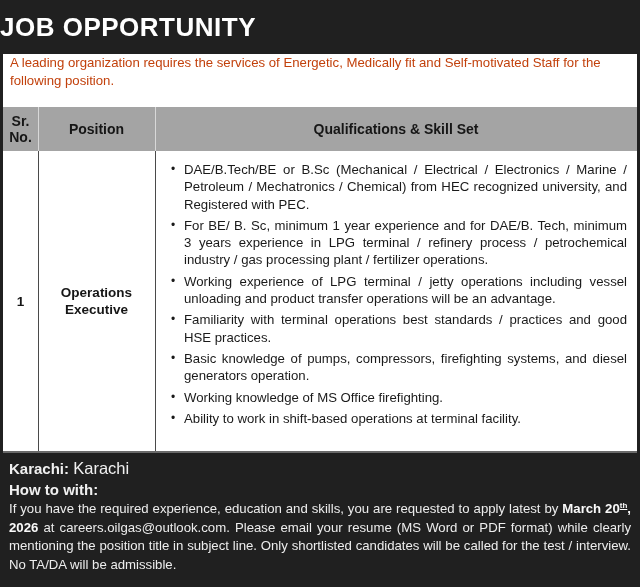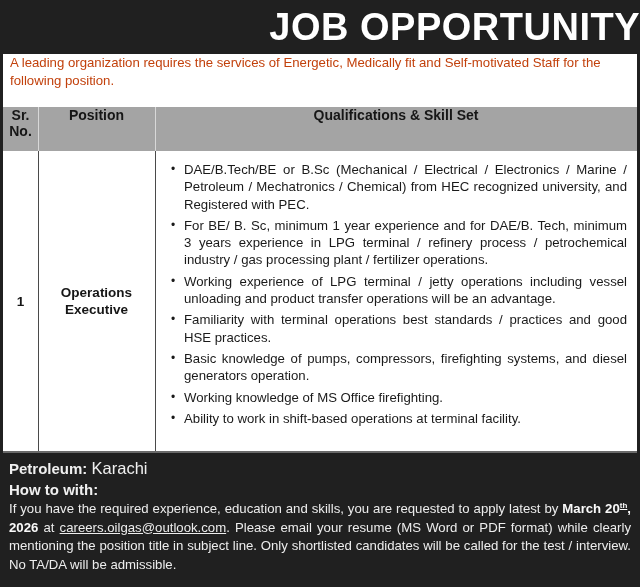--- a/index.html
+++ b/index.html
@@ -15,24 +15,24 @@
       position: relative;
       width: 640px;
       height: 587px;
       background: #202020;
     }
     .title {
       position: absolute;
       left: 0; top: 2px;
       width: 640px;
       height: 50px;
-      text-align: right;
+      text-align: left;
       color: #ffffff;
       font-weight: bold;
-      font-size: 38px;
+      font-size: 26px;
       line-height: 50px;
       letter-spacing: 0.5px;
     }
     .panel {
       position: absolute;
       left: 3px;
       top: 54px;
       width: 634px;
       height: 399px;
       background: #ffffff;
@@ -58,20 +58,21 @@
       left: 0; top: 0;
       width: 634px;
       height: 44px;
       background: #a4a4a4;
     }
     .th {
       position: absolute;
       top: 0;
       height: 44px;
       display: flex;
+      align-items: center;
       justify-content: center;
       text-align: center;
       font-weight: bold;
       font-size: 14px;
       line-height: 16px;
       color: #161616;
     }
     .th.sr { left: 0; width: 35px; }
     .th.pos { left: 35px; width: 117px; }
     .th.qual { left: 152px; width: 482px; }
@@ -176,21 +177,20 @@
       font-size: 13.2px;
       line-height: 18.5px;
       text-align: justify;
       margin-top: 1px;
       color: #ededed;
     }
     .apply-body b { font-weight: bold; color: #fafafa; }
     .apply-body sup { font-size: 8px; vertical-align: super; line-height: 0; font-weight: bold; text-decoration: underline; }
     .email-link {
       color: #ededed;
-      text-decoration: underline;
     }
   </style>
 </head>
 <body>
 
 <div class="page">
 
   <div class="title">JOB OPPORTUNITY</div>
 
   <div class="panel">
@@ -247,20 +247,20 @@
           </li>
         </ul>
       </div>
 
       <div class="tbody-line"></div>
     </div>
   </div>
 
   <div class="footer">
     <div class="loc-row">
-      <span class="loc-label">Petroleum:</span>
+      <span class="loc-label">Karachi:</span>
       <span class="loc-value">Karachi</span>
     </div>
     <div class="apply-head">How to with:</div>
     <p class="apply-body"><span>If you have the required experience, education and skills, you are requested to apply latest by </span><b><span>March 20</span><sup>th</sup><span>, 2026</span></b><span> at </span><a class="email-link">careers.oilgas@outlook.com</a><span>. Please email your resume (MS Word or PDF format) while clearly mentioning the position title in subject line. Only shortlisted candidates will be called for the test / interview. No TA/DA will be admissible.</span></p>
   </div>
 
 </div>
 
 </body></html>

